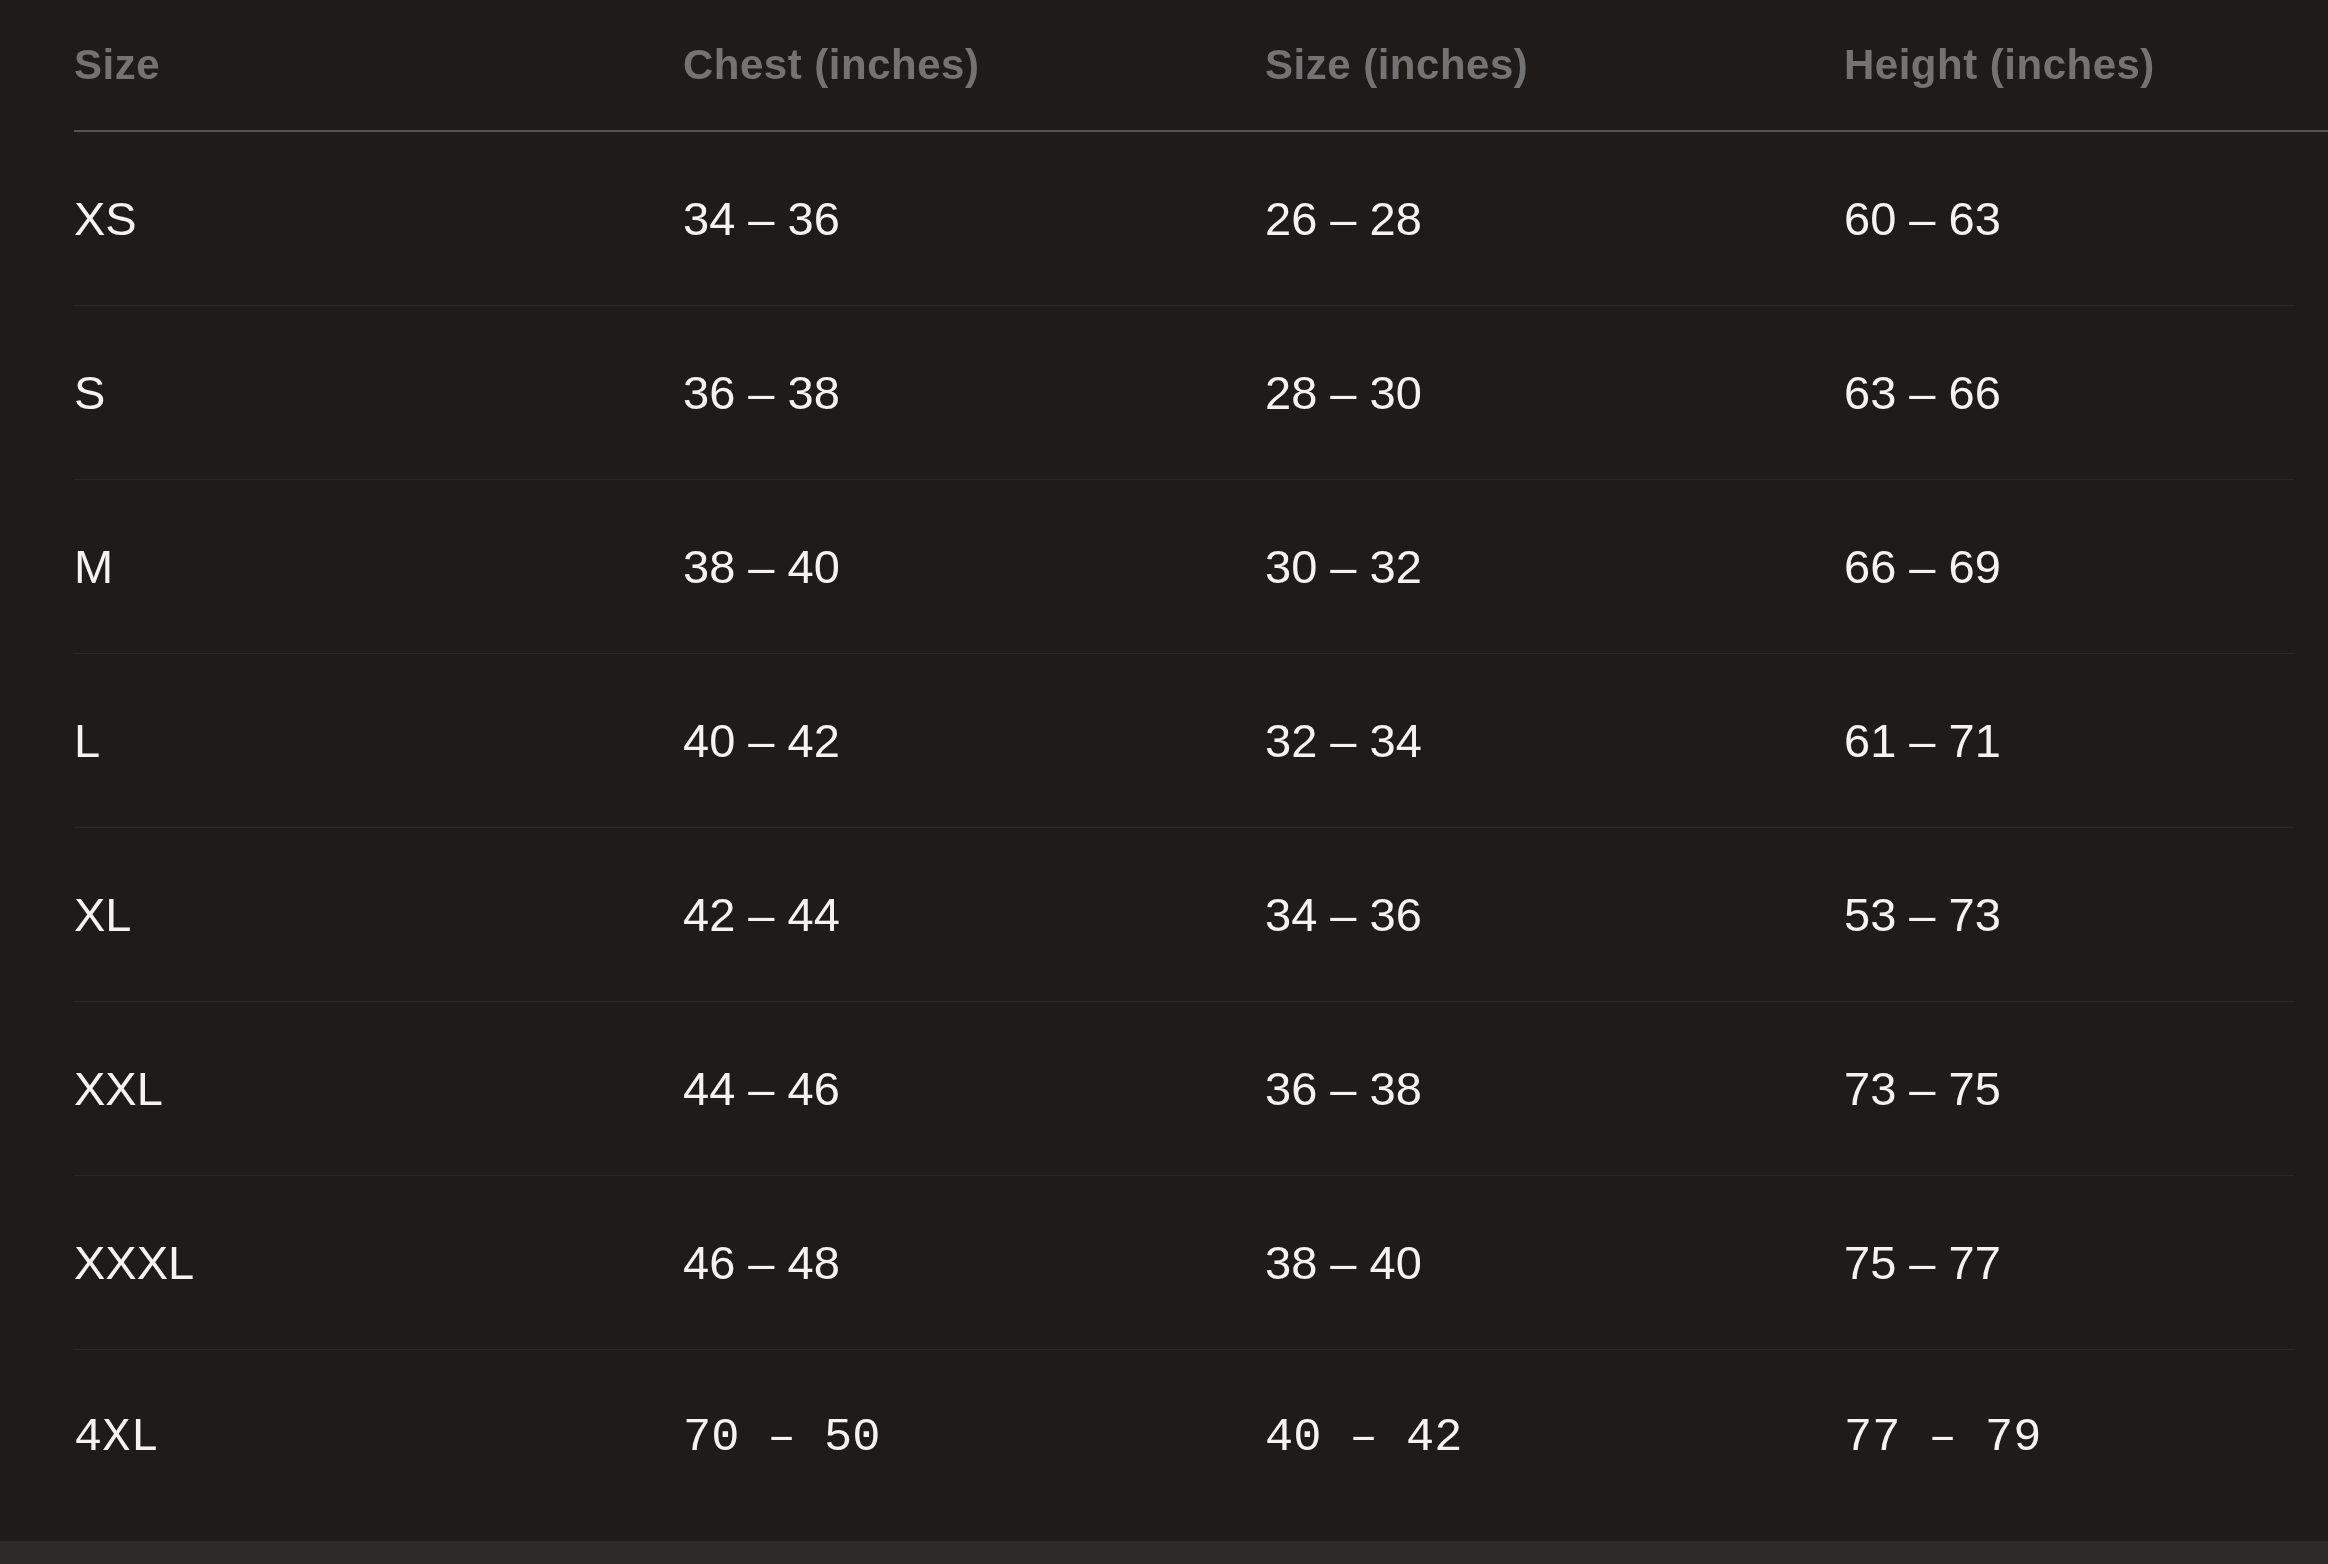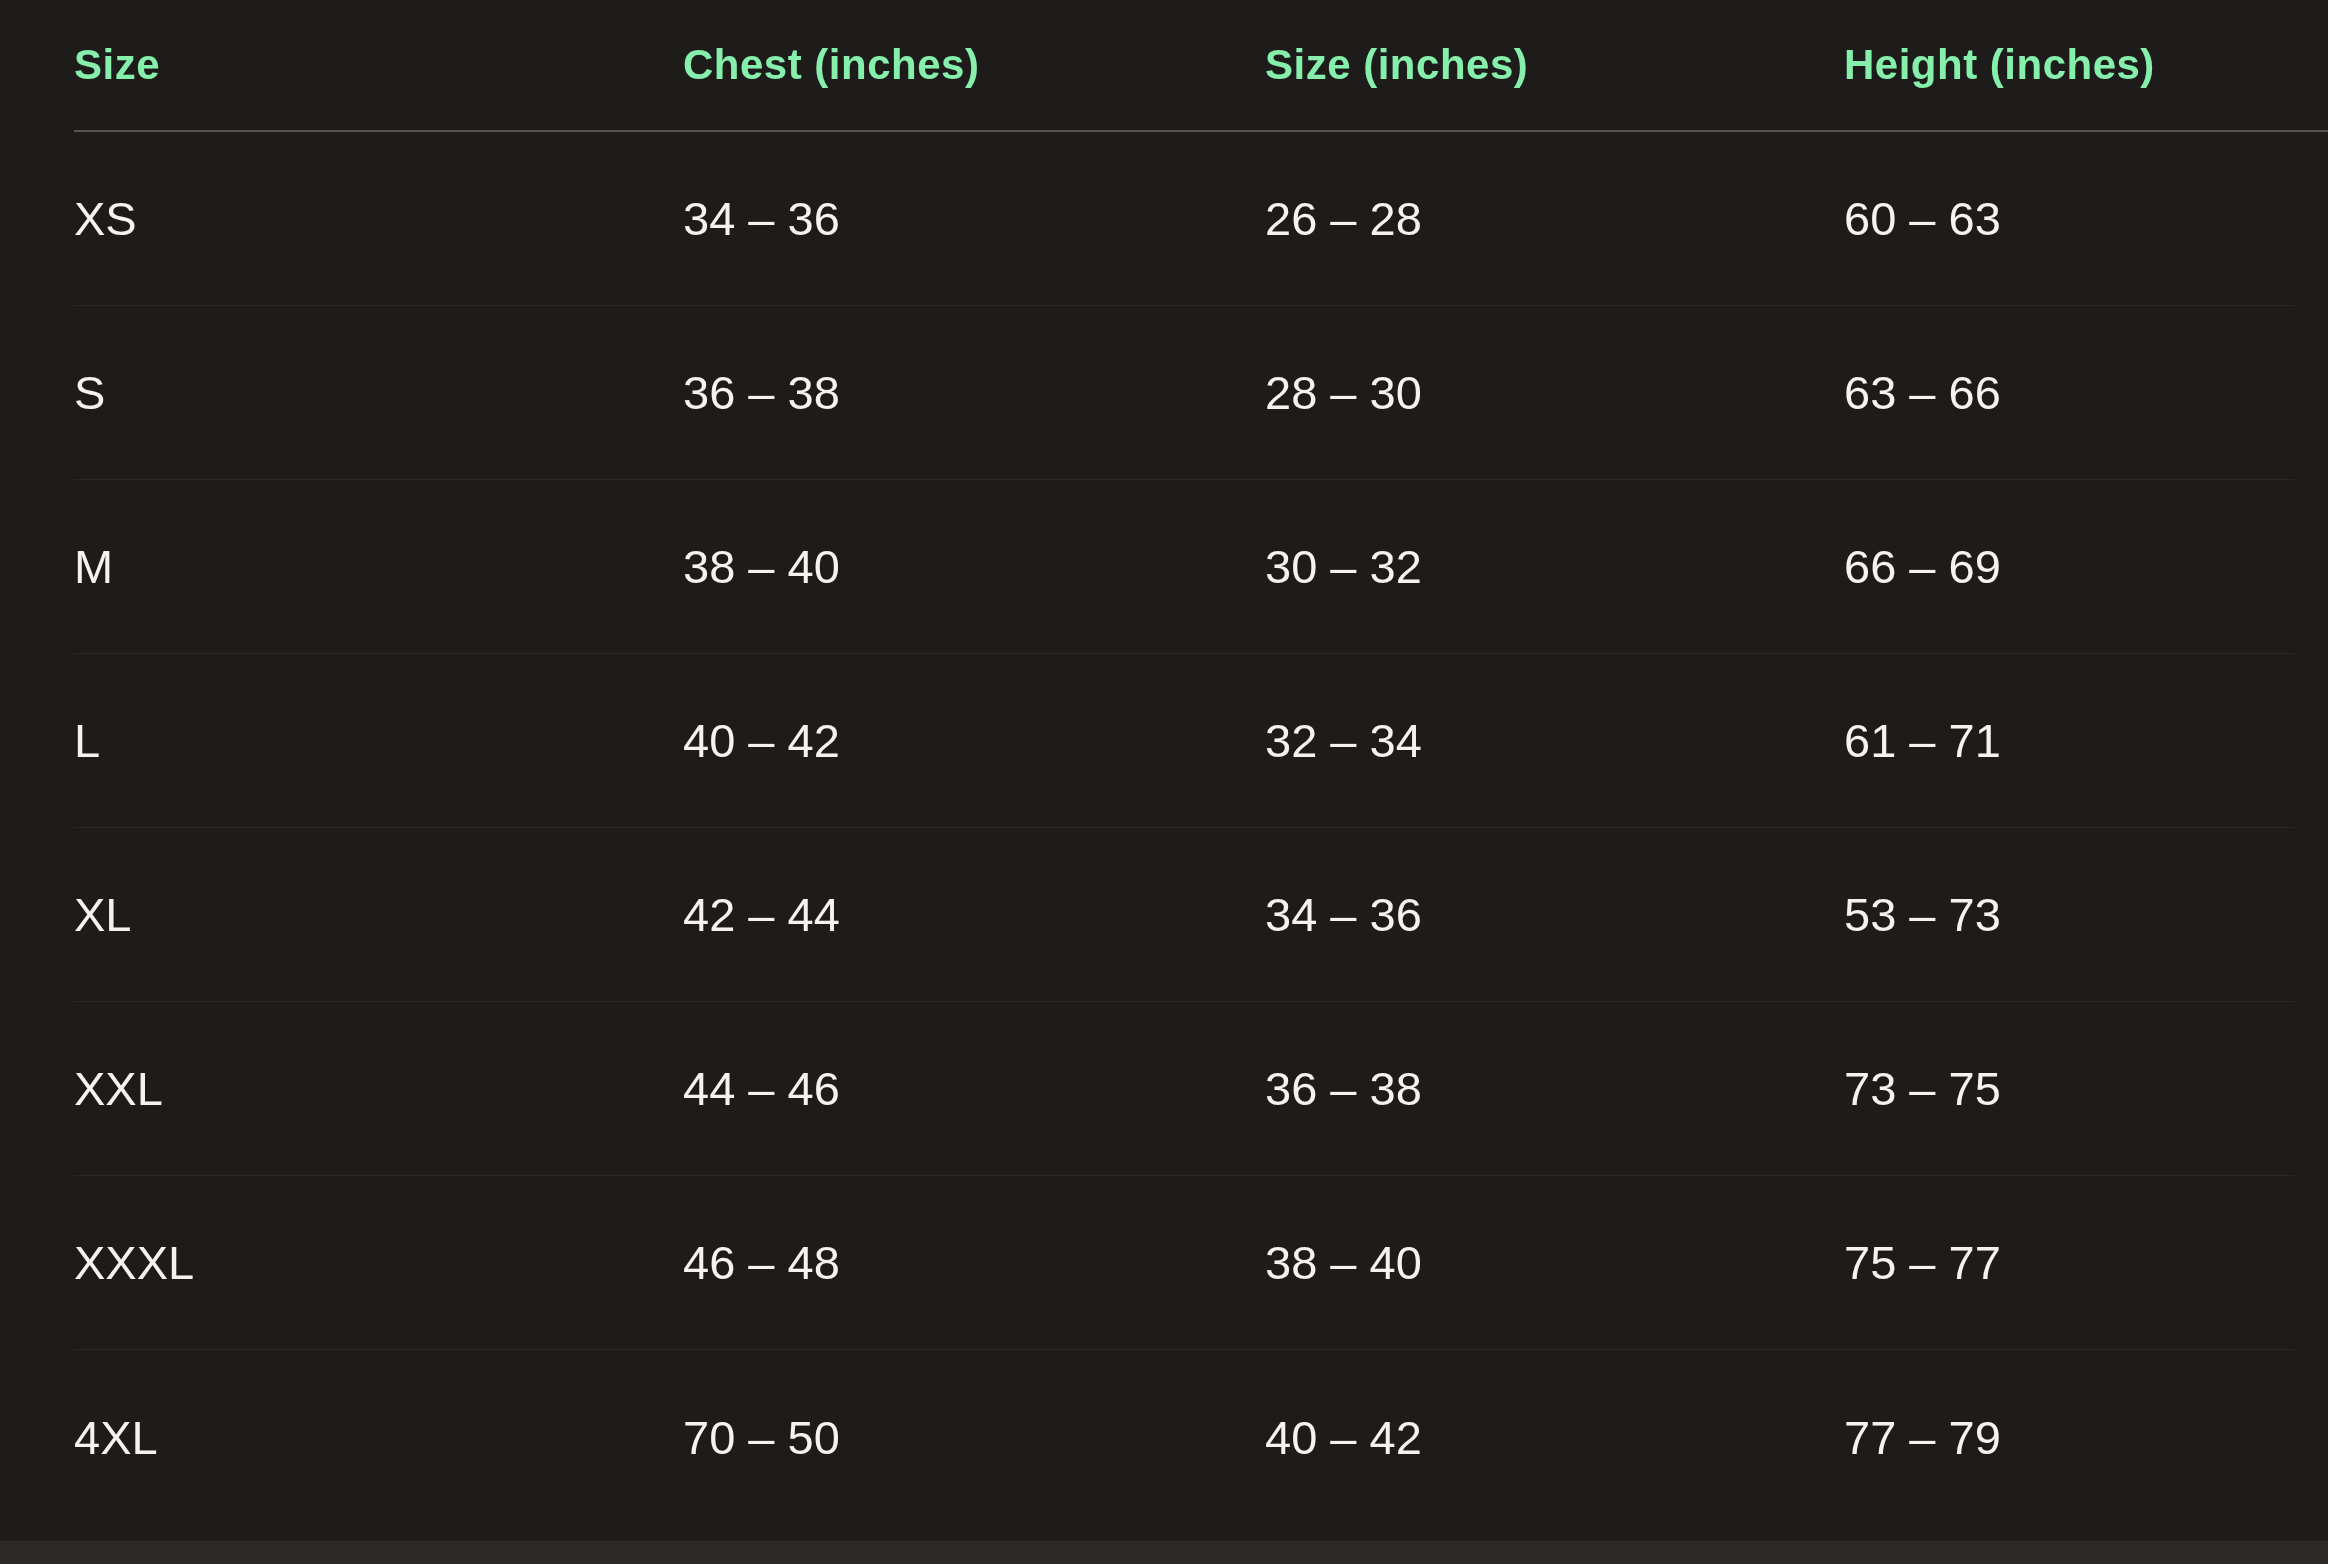--- a/index.html
+++ b/index.html
@@ -27,35 +27,36 @@
     display: grid;
     grid-template-columns: 609px 582px 579px 1fr;
     align-items: center;
     border-bottom: 2.9px solid #56524e;
     box-sizing: border-box;
   }
   .header-cell {
     font-size: 42px;
     font-weight: 700;
     letter-spacing: 0.5px;
-    color: #86efac;
+    color: #737373;
     white-space: nowrap;
   }
   .row {
     margin-left: 74px;
     margin-right: 35px;
     height: 174px;
     display: grid;
     grid-template-columns: 609px 582px 579px 1fr;
     align-items: center;
     border-bottom: 1.9px solid rgba(255, 255, 255, 0.055);
     box-sizing: border-box;
   }
   .row:last-child {
     border-bottom: none;
+    font-family: Liberation Mono, monospace;
   }
   .cell {
     font-size: 47px;
     font-weight: 400;
     color: #f4f3f1;
     white-space: nowrap;
   }
   .bottom-strip {
     position: absolute;
     left: 0;

